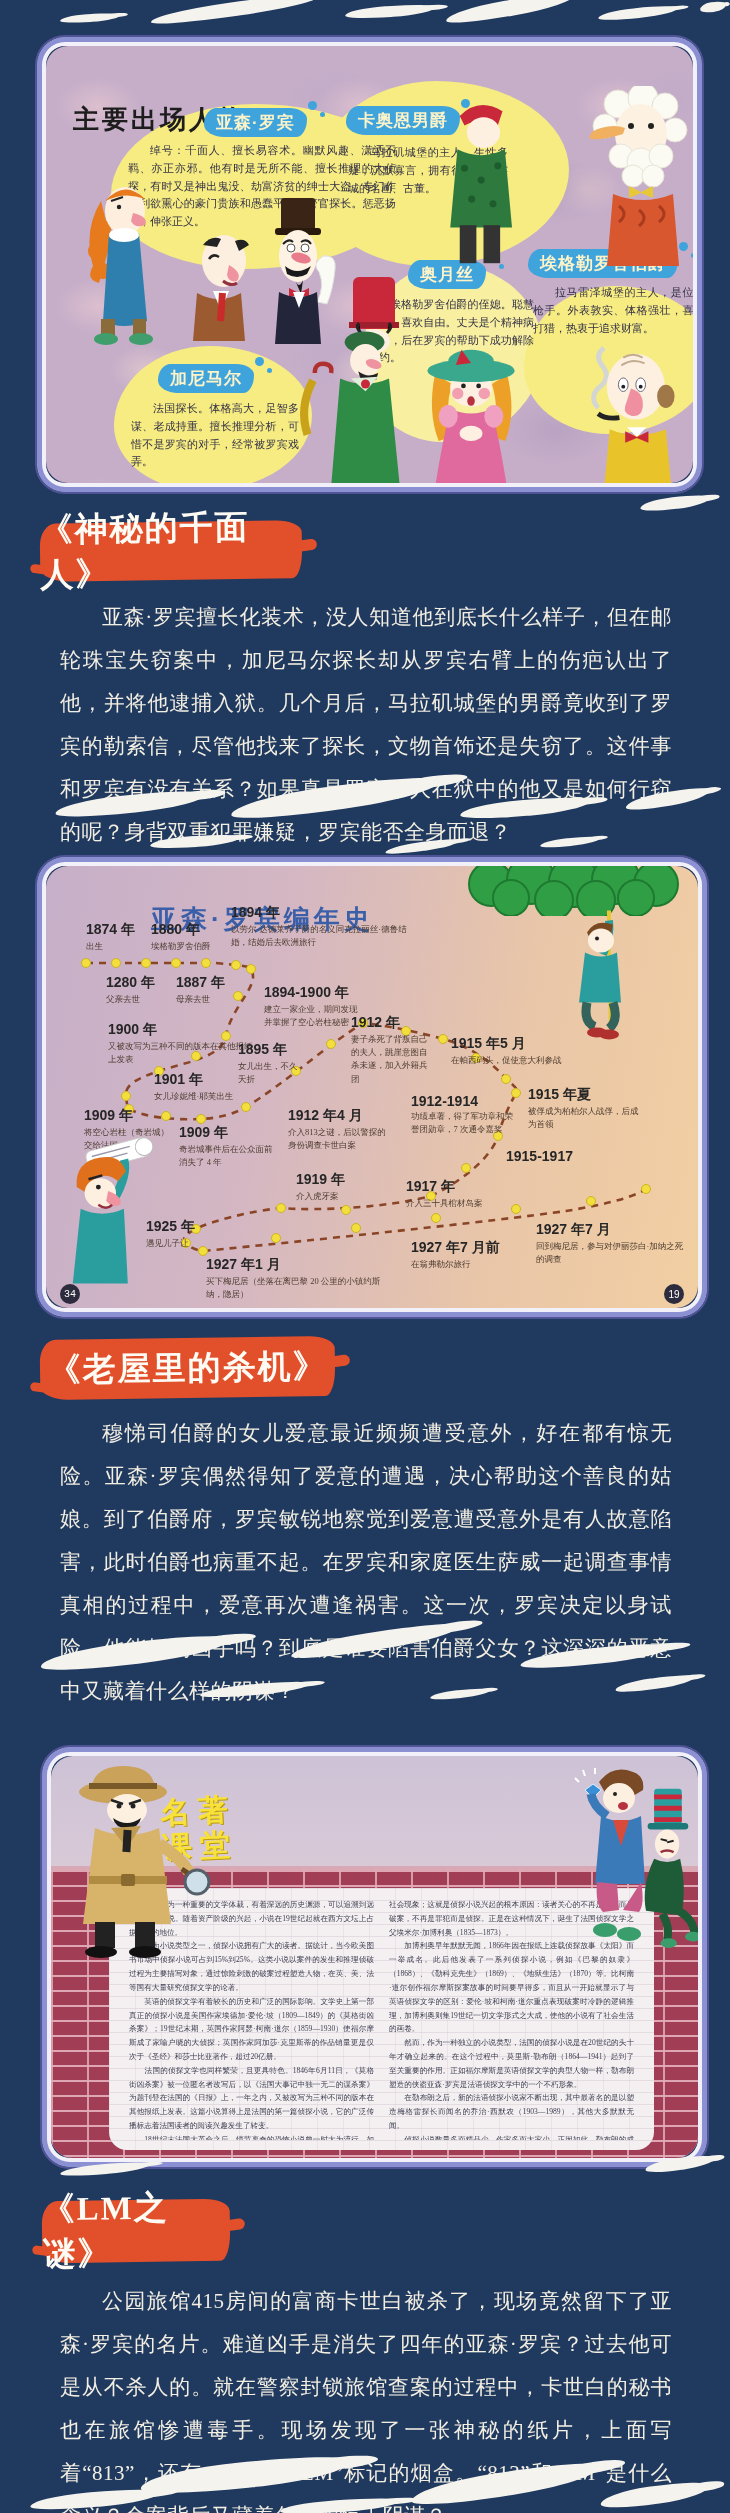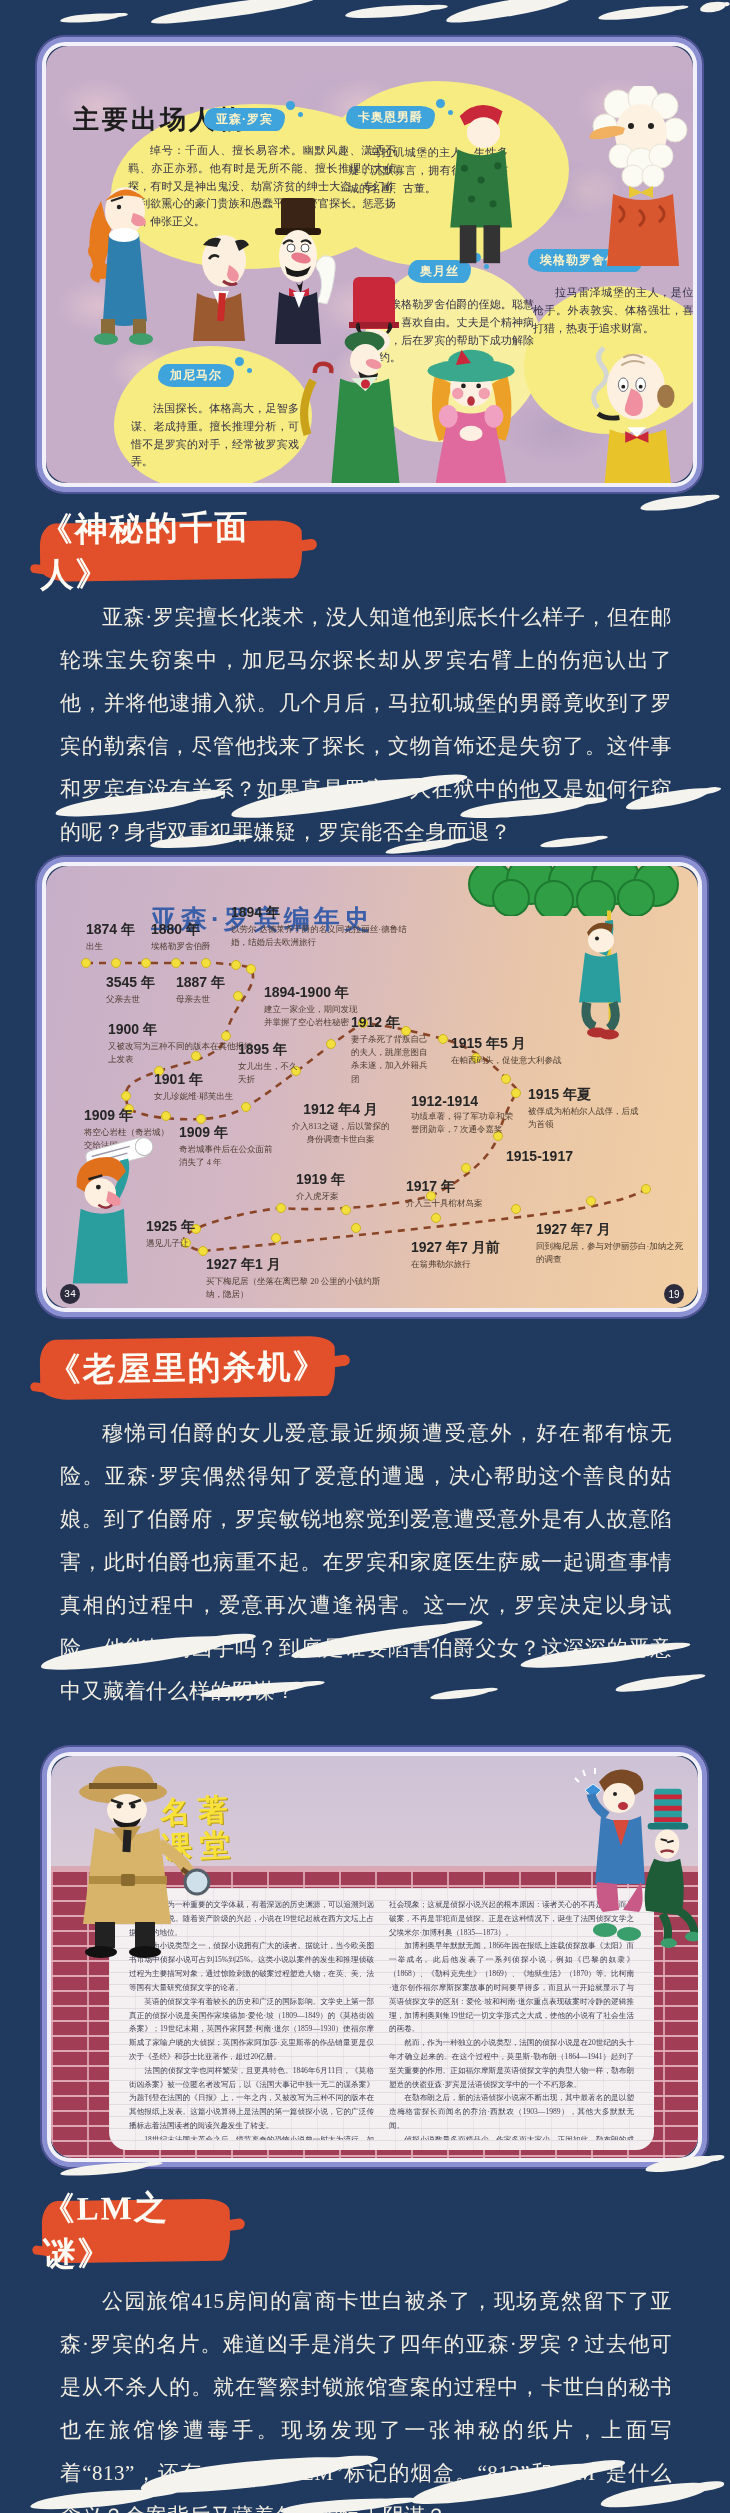--- a/index.html
+++ b/index.html
@@ -18,21 +18,21 @@
     radial-gradient(ellipse 60px 40px at 20% 30%, rgba(238,205,210,.55), transparent 70%),
     radial-gradient(ellipse 80px 50px at 70% 60%, rgba(172,152,188,.5), transparent 70%),
     radial-gradient(ellipse 50px 35px at 45% 80%, rgba(242,216,208,.5), transparent 70%),
     radial-gradient(ellipse 70px 45px at 85% 20%, rgba(188,168,198,.45), transparent 70%);
     background-size:260px 200px,300px 240px,220px 180px,340px 260px;}
   .p1-bg{background-color:#c6aec9;}
   .p2-bg{background:linear-gradient(100deg,#c6afc9 0%,#d4b7c2 35%,#e9c6a8 70%,#f2cfa2 100%);}
   .p3-sky{background:linear-gradient(#cdc2d6,#e6d2d8 60%,#eed9d8);}
 
   .blob{position:absolute;background:#f6ec82;border-radius:48% 52% 55% 45% / 55% 48% 52% 45%;}
-  .chip{position:absolute;background:#3fa3dc;color:#fdf3c8;font-weight:bold;font-size:12px;
+  .chip{position:absolute;background:#3fa3dc;color:#fdf3c8;font-weight:bold;font-size:17px;
         padding:3px 12px;border-radius:14px 20px 12px 22px / 18px 12px 20px 14px;letter-spacing:1px;}
   .chip::after{content:"";position:absolute;right:-10px;top:-7px;width:9px;height:9px;border-radius:50%;background:#3fa3dc;}
   .chip::before{content:"";position:absolute;right:-18px;top:4px;width:5px;height:5px;border-radius:50%;background:#3fa3dc;}
   .char-desc{position:absolute;color:#333046;font-size:11px;line-height:1.62;text-align:justify;
              font-family:"Liberation Serif",serif;}
   .panel-title{position:absolute;color:#1d1d1d;font-size:26px;font-weight:900;letter-spacing:3px;margin-top:44px;}
 
   .ch{position:absolute;}
 
   
@@ -305,21 +305,21 @@
         </div>
       <div class="ev" style="left:105px;top:55px;width:70px;">
           <div class="ev-y">1880 年</div>
           <div class="ev-d">埃格勒罗舍伯爵</div>
         </div>
       <div class="ev" style="left:185px;top:38px;width:180px;">
           <div class="ev-y">1894 年</div>
           <div class="ev-d">以劳尔·达德莱齐子爵的名义同克拉丽丝·德鲁结婚，结婚后去欧洲旅行</div>
         </div>
       <div class="ev" style="left:60px;top:108px;width:60px;">
-          <div class="ev-y">3545 年</div>
+          <div class="ev-y">1280 年</div>
           <div class="ev-d">父亲去世</div>
         </div>
       <div class="ev" style="left:130px;top:108px;width:60px;">
           <div class="ev-y">1887 年</div>
           <div class="ev-d">母亲去世</div>
         </div>
       <div class="ev" style="left:218px;top:118px;width:95px;">
           <div class="ev-y">1894-1900 年</div>
           <div class="ev-d">建立一家企业，期间发现并掌握了空心岩柱秘密</div>
         </div>
@@ -355,21 +355,21 @@
           <div class="ev-y">1915-1917</div>
         </div>
       <div class="ev" style="left:38px;top:241px;width:90px;">
           <div class="ev-y">1909 年</div>
           <div class="ev-d">将空心岩柱（奇岩城）交给法国</div>
         </div>
       <div class="ev" style="left:133px;top:258px;width:100px;">
           <div class="ev-y">1909 年</div>
           <div class="ev-d">奇岩城事件后在公众面前消失了 4 年</div>
         </div>
-      <div class="ev" style="left:242px;top:235px;width:105px;text-align:center;">
+      <div class="ev" style="left:242px;top:241px;width:105px;">
           <div class="ev-y">1912 年4 月</div>
           <div class="ev-d">介入813之谜，后以警探的身份调查卡世白案</div>
         </div>
       <div class="ev" style="left:250px;top:305px;width:80px;">
           <div class="ev-y">1919 年</div>
           <div class="ev-d">介入虎牙案</div>
         </div>
       <div class="ev" style="left:360px;top:312px;width:125px;">
           <div class="ev-y">1917 年</div>
           <div class="ev-d">介入三十具棺材岛案</div>

